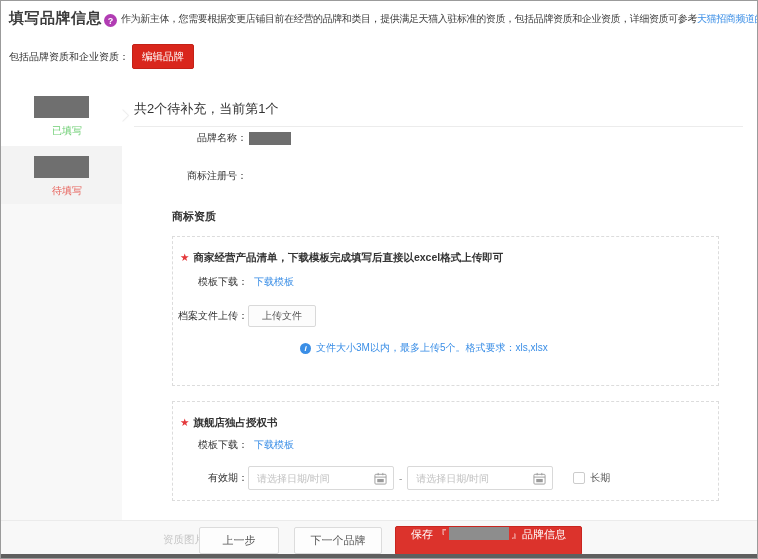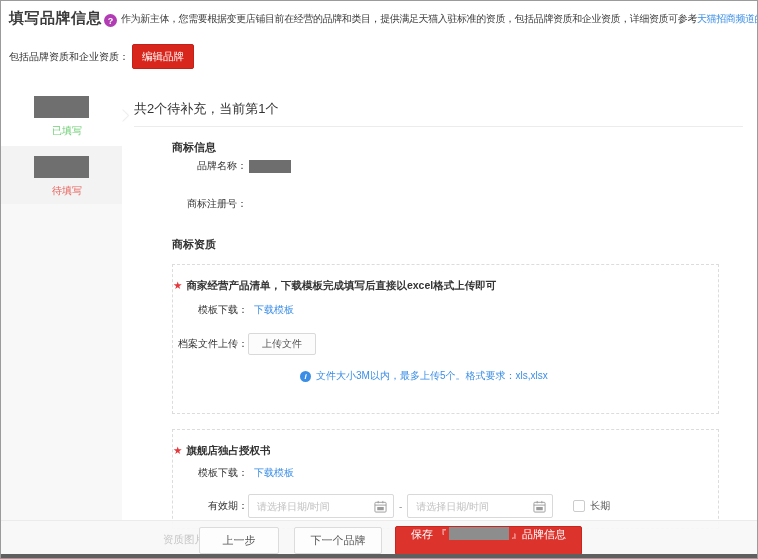--- a/index.html
+++ b/index.html
@@ -35,21 +35,21 @@
     transform:rotate(45deg); box-shadow:1px -1px 1px rgba(0,0,0,.08); }
   .content { flex:1; background:#fff; overflow:hidden; }
   .counter { margin:12px 14px 0 12px; padding-bottom:8px; border-bottom:1px solid #ececec;
     font-size:13px; font-weight:500; color:#333; }
   .sec-title { margin:13px 0 0 50px; font-size:11px; font-weight:bold; color:#333; }
   .frow { display:flex; align-items:center; margin-top:4px; }
   .flabel { flex:none; width:125px; text-align:right; color:#333; }
   .redact-val { width:42px; height:13px; background:#6e6e6e; margin-left:2px; }
   .dash-box { margin:12px 38px 0 50px; border:1px dashed #dcdcdc; padding:14px 0 30px 0; }
   .dash-box.second { margin-top:15px; padding-bottom:10px; }
-  .req-row { margin-left:0; font-weight:bold; font-size:10.5px; color:#333; }
+  .req-row { margin-left:7px; font-weight:bold; font-size:10.5px; color:#333; }
   .star { color:#e4393c; margin-right:4px; font-weight:normal; }
   .frow-in { display:flex; align-items:center; margin-top:10px; }
   .flabel-in { flex:none; width:75px; text-align:right; color:#333; }
   .tpl-link { margin-left:6px; color:#3a8ee6; text-decoration:none; }
   .up-row { margin-top:16px; }
   .btn-upload { height:22px; padding:0 13px; background:#fcfcfc; border:1px solid #d9d9d9; border-radius:2px;
     font-size:10px; color:#555; font-family:inherit; cursor:pointer; }
   .hint-row { display:flex; align-items:center; margin:14px 0 0 127px; color:#3a8ee6; font-size:10px; }
   .info-icon { flex:none; width:11px; height:11px; border-radius:50%; background:#3a8ee6; color:#fff;
     font-size:8px; font-style:italic; font-weight:bold; display:flex; align-items:center; justify-content:center; margin-right:5px; }
@@ -102,21 +102,20 @@
       </div>
       <div class="side-item pend">
         <div class="redact-side"></div>
         <div class="side-status todo">待填写</div>
       </div>
     </div>
 
     <div class="content">
       <div class="counter">共2个待补充，当前第1个</div>
 
-      <div class="sec-title">商标信息</div>
 
       <div class="frow">
         <span class="flabel">品牌名称：</span>
         <span class="redact-val"></span>
       </div>
 
       <div class="frow" style="margin-top:24px">
         <span class="flabel">商标注册号：</span>
       </div>
 

